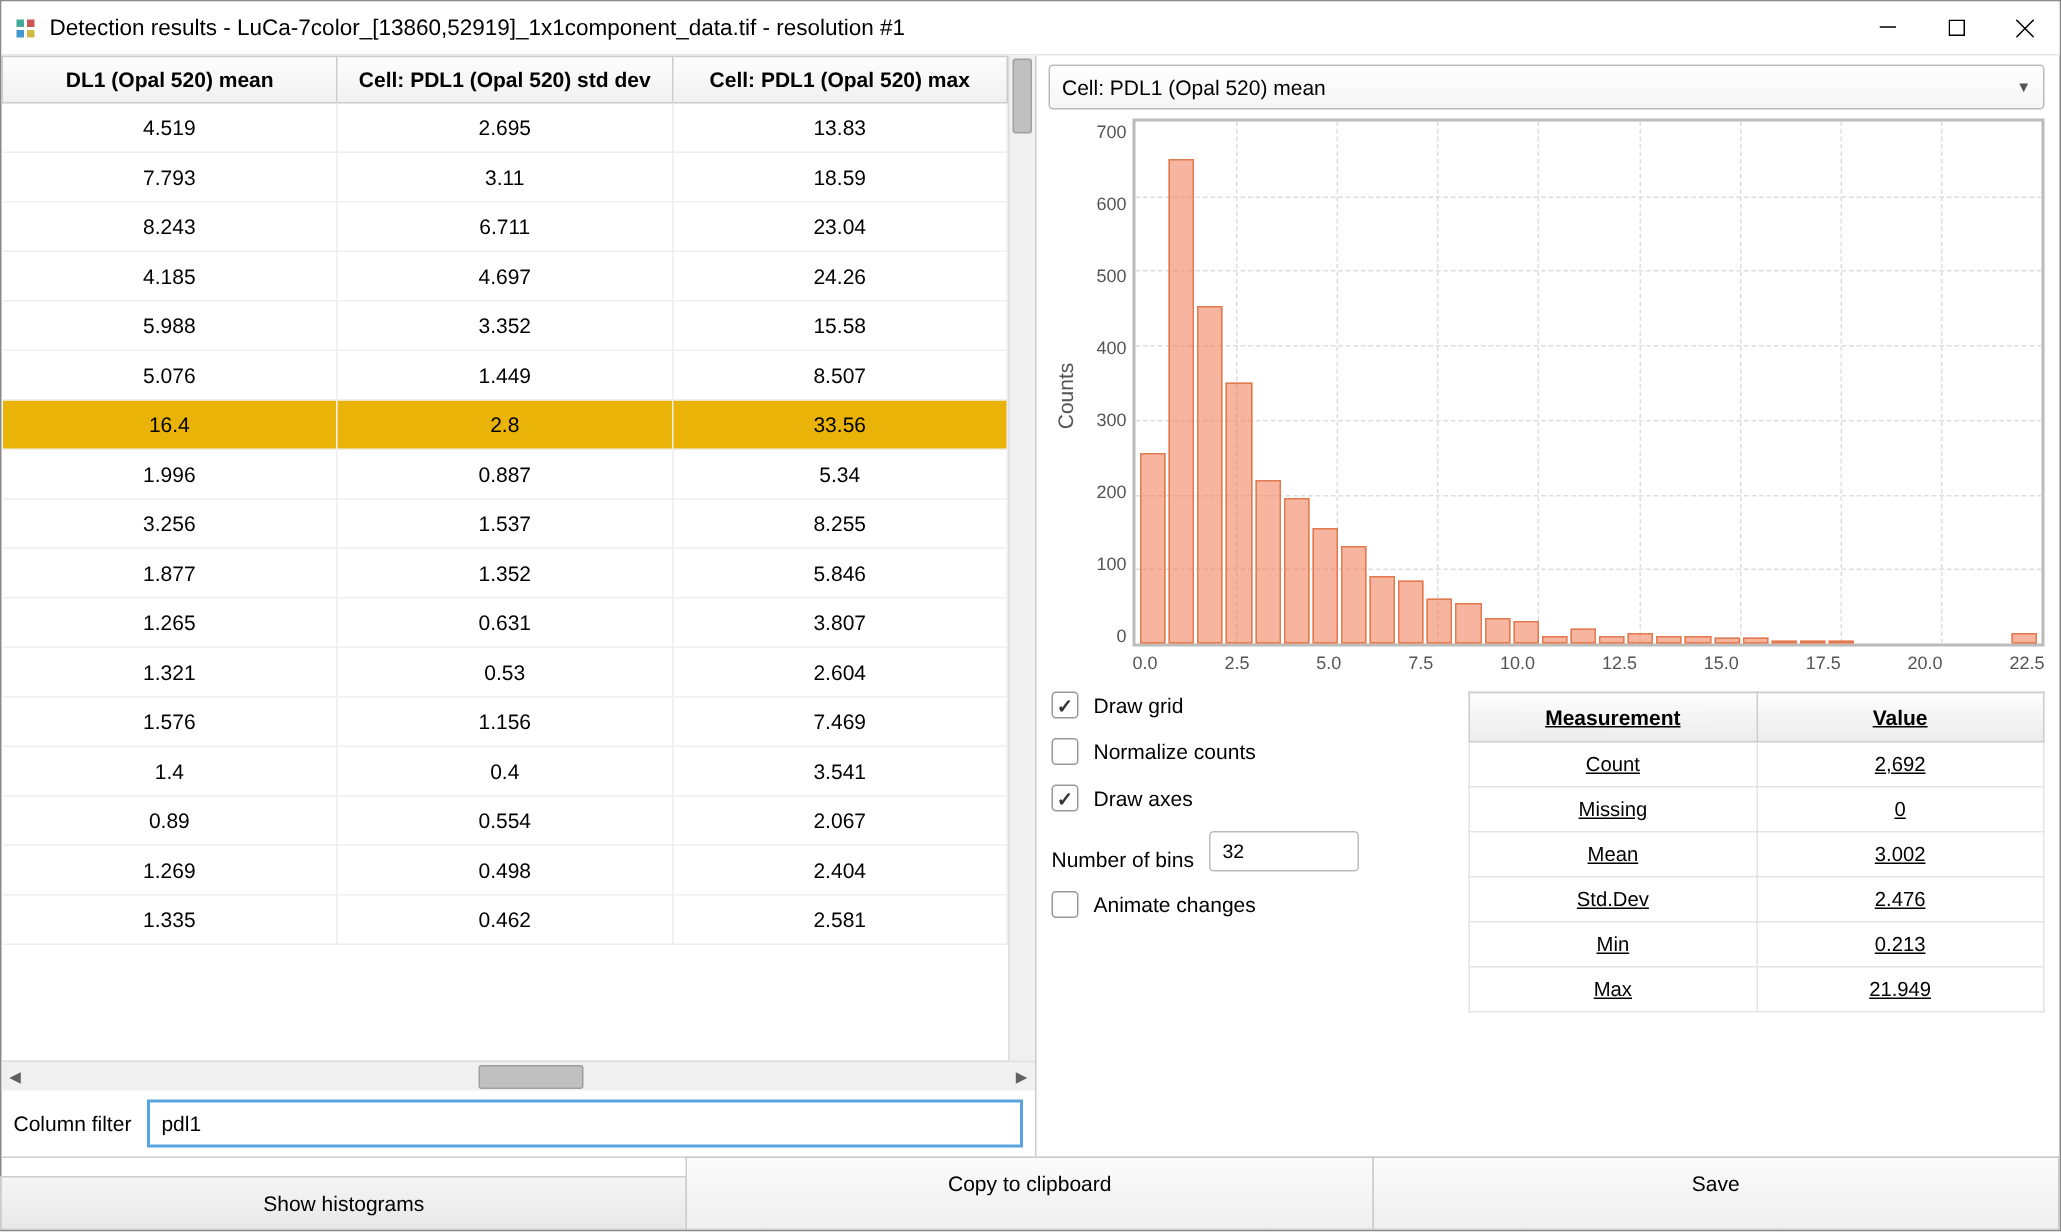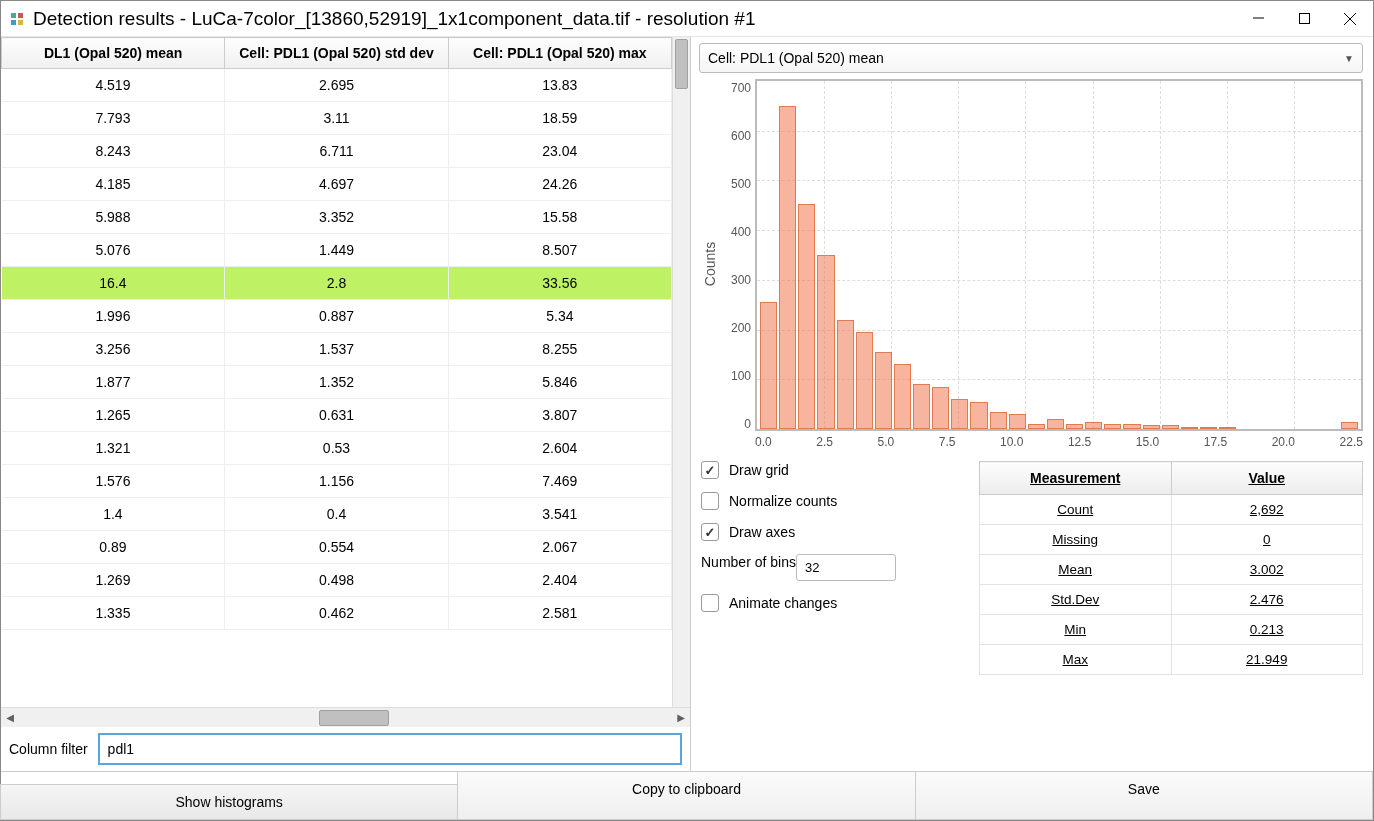--- a/index.html
+++ b/index.html
@@ -2,36 +2,36 @@
 <html><head>
 <meta charset="utf-8">
 <style>
 * { box-sizing: border-box; margin: 0; padding: 0; }
 body { font-family: "Segoe UI", Arial, sans-serif; font-size: 13px; background: #fff; color: #000; overflow: hidden; }
 .window { width: 1374px; height: 821px; border: 1px solid #888; display: flex; flex-direction: column; background: #fff; }
 
 
 .titlebar { height: 36px; display: flex; align-items: center; padding: 0 0 0 8px; background: #fff; border-bottom: 1px solid #e5e5e5; }
 .titlebar .app-icon { width: 16px; height: 16px; margin-right: 8px; display:inline-flex; align-items:center; justify-content:center;}
-.titlebar .title { flex: 1; font-size: 19px; color: #000; }
+.titlebar .title { flex: 1; font-size: 15px; color: #000; }
 .titlebar .win-btns { display: flex; height: 100%; }
 .titlebar .win-btn { width: 46px; display: flex; align-items: center; justify-content: center; color:#000;}
 
 
 .content { flex: 1; display: flex; overflow: hidden; }
 .left-panel { width: 690px; display: flex; flex-direction: column; border-right: 1px solid #ccc; }
 .right-panel { flex: 1; padding: 6px 10px 4px 8px; display: flex; flex-direction: column; }
 
 
 .table-wrap { flex: 1; overflow: hidden; position: relative; display:flex;}
 .table-scroller{flex:1; overflow:hidden;}
 table { border-collapse: collapse; width: 100%; table-layout: fixed;}
 th { background: linear-gradient(#fdfdfd,#f0f0f0); border: 1px solid #ccc; font-weight: 700; text-align: center; padding: 7px 4px; font-size:14px; white-space:nowrap; overflow:hidden;}
 td { border-right: 1px solid #eee; border-bottom: 1px solid #eee; text-align: center; padding: 8px 4px; font-size:14px; }
-tr.selected td { background:#bef264;margin-top:27px; }
+tr.selected td { background:#eab308;margin-top:27px; }
 .vscroll-stub{width:18px;background:#f0f0f0;border-left:1px solid #ddd;}
 .vscroll-thumb{margin:2px;height:50px;background:#c0c0c0;border:1px solid #a0a0a0;border-radius:2px;}
 
 .hscroll { height: 20px; background:#f0f0f0; border-top:1px solid #ddd; display:flex; align-items:center;}
 .hscroll .left-arr,.hscroll .right-arr{width:18px;text-align:center;color:#606060;font-size:10px;}
 .hscroll .track{flex:1;height:16px;position:relative;}
 .hscroll .thumb{position:absolute;left:300px;width:70px;top:0;height:16px;background:#c0c0c0;border:1px solid #a0a0a0;border-radius:2px;}
 
 .filter-row { display:flex; align-items:center; padding:6px 8px; gap:10px;}
 .filter-row label{font-size:14px;}
@@ -55,21 +55,21 @@
 .bars{position:absolute;inset:0;display:flex;align-items:flex-end;padding:0 2px;}
 .bar{flex:1;margin:0 1px;background:rgba(241,120,80,0.55);border:1px solid #e27a50;}
 .xticks{display:flex;margin-left:34px;justify-content:space-between;font-size:12px;color:#555;padding-top:4px;}
 .xlabel{text-align:center;font-size:14px;color:#555;margin-top:6px;}
 
 .controls-stats{display:flex;margin-top:12px;gap:20px;}
 .controls{flex:0 0 260px;display:flex;flex-direction:column;gap:13px;padding-left:2px;}
 .chk-row{display:flex;align-items:center;gap:10px;font-size:14px;}
 .chk{width:18px;height:18px;border:1px solid #999;border-radius:3px;display:flex;align-items:center;justify-content:center;background:#fff;}
 .chk.checked::after{content:"✓";font-size:13px;color:#333;font-weight:bold;}
-.bins-row{display:flex;align-items:flex-start;font-size:14px;}
+.bins-row{display:flex;align-items:flex-end;gap:10px;font-size:14px;}
 .bins-row input{width:100px;padding:5px 8px;border:1px solid #bbb;border-radius:3px;font-size:13px;}
 
 .stats-table-wrap{flex:1;text-decoration:underline;}
 .stats-table{width:100%;border-collapse:collapse;}
 .stats-table th{background:linear-gradient(#fdfdfd,#ececec);border:1px solid #ccc;padding:8px;font-size:14px;font-weight:700;}
 .stats-table td{border:1px solid #e3e3e3;padding:7px 10px;font-size:13.5px;}
 .stats-table td:first-child{width:55%;}
 
 
 .bottom-bar{display:flex;border-top:1px solid #ccc;}

